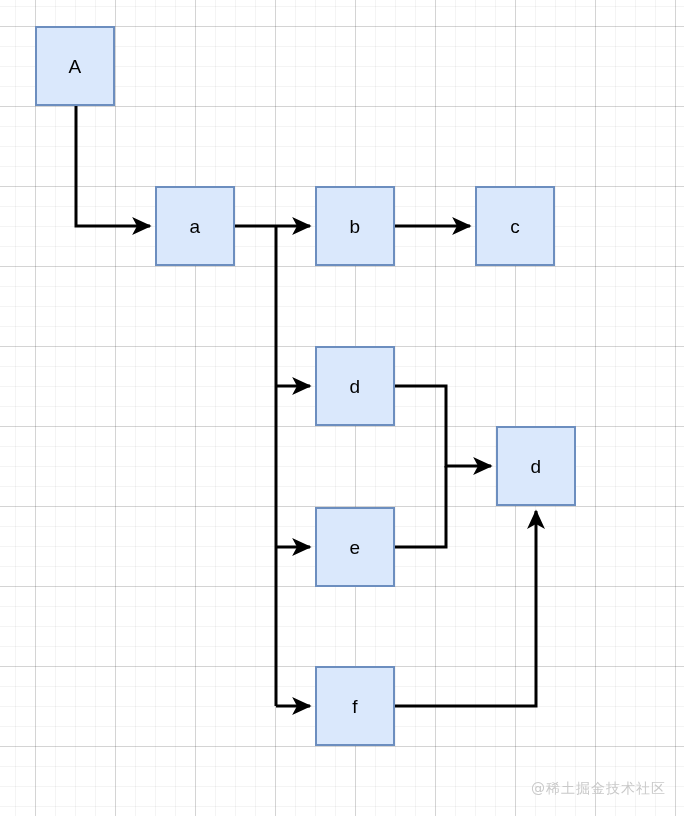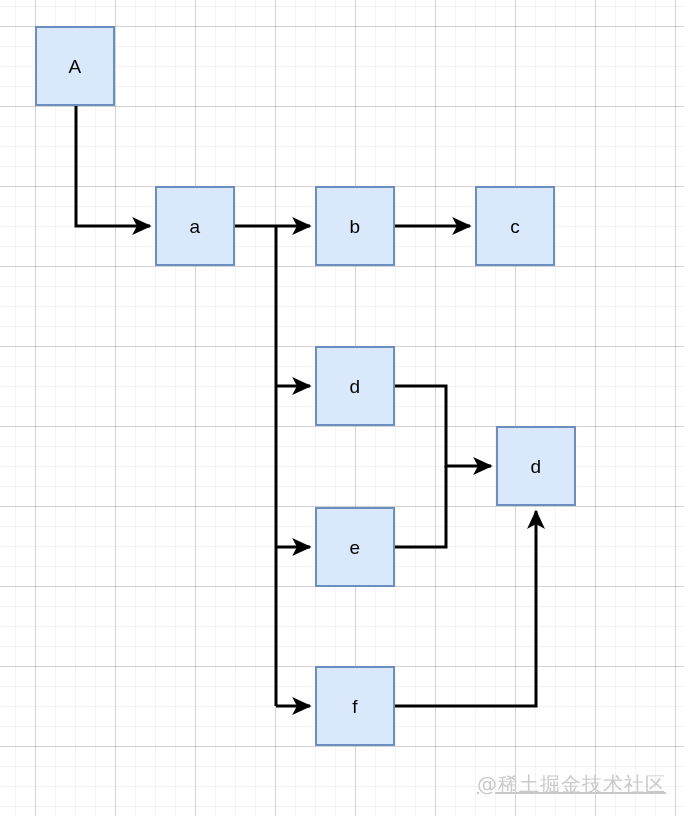--- a/index.html
+++ b/index.html
@@ -51,26 +51,25 @@
     border-width: 2px;
     font-size: 19px;
     line-height: 1;
     color: #000000;
     letter-spacing: 0.2px;
   }
   .watermark {
     position: absolute;
     right: 18px;
     bottom: 18px;
-    font-size: 20px;
+    font-size: 14px;
     color: #c9c9c9;
     letter-spacing: 1px;
     white-space: nowrap;
     font-family: "DejaVu Sans", "Liberation Sans", sans-serif;
-    text-decoration: underline;
   }
 </style>
 </head>
 <body>
 
 <div id="canvas" style="background-color: rgb(255, 255, 255); background-size: 20px 20px, 20px 20px, 80px 80px, 80px 80px; background-position: 35px 26px, 35px 26px, 35px 26px, 35px 26px;">
 
   <svg id="edge-layer" viewBox="0 0 684 816" width="684" height="816" xmlns="http://www.w3.org/2000/svg">
     <defs>
       <marker id="arrow-right" viewBox="0 0 12 12" refX="11" refY="6" markerWidth="6.5" markerHeight="6.5" orient="auto-start-reverse" markerUnits="strokeWidth">

